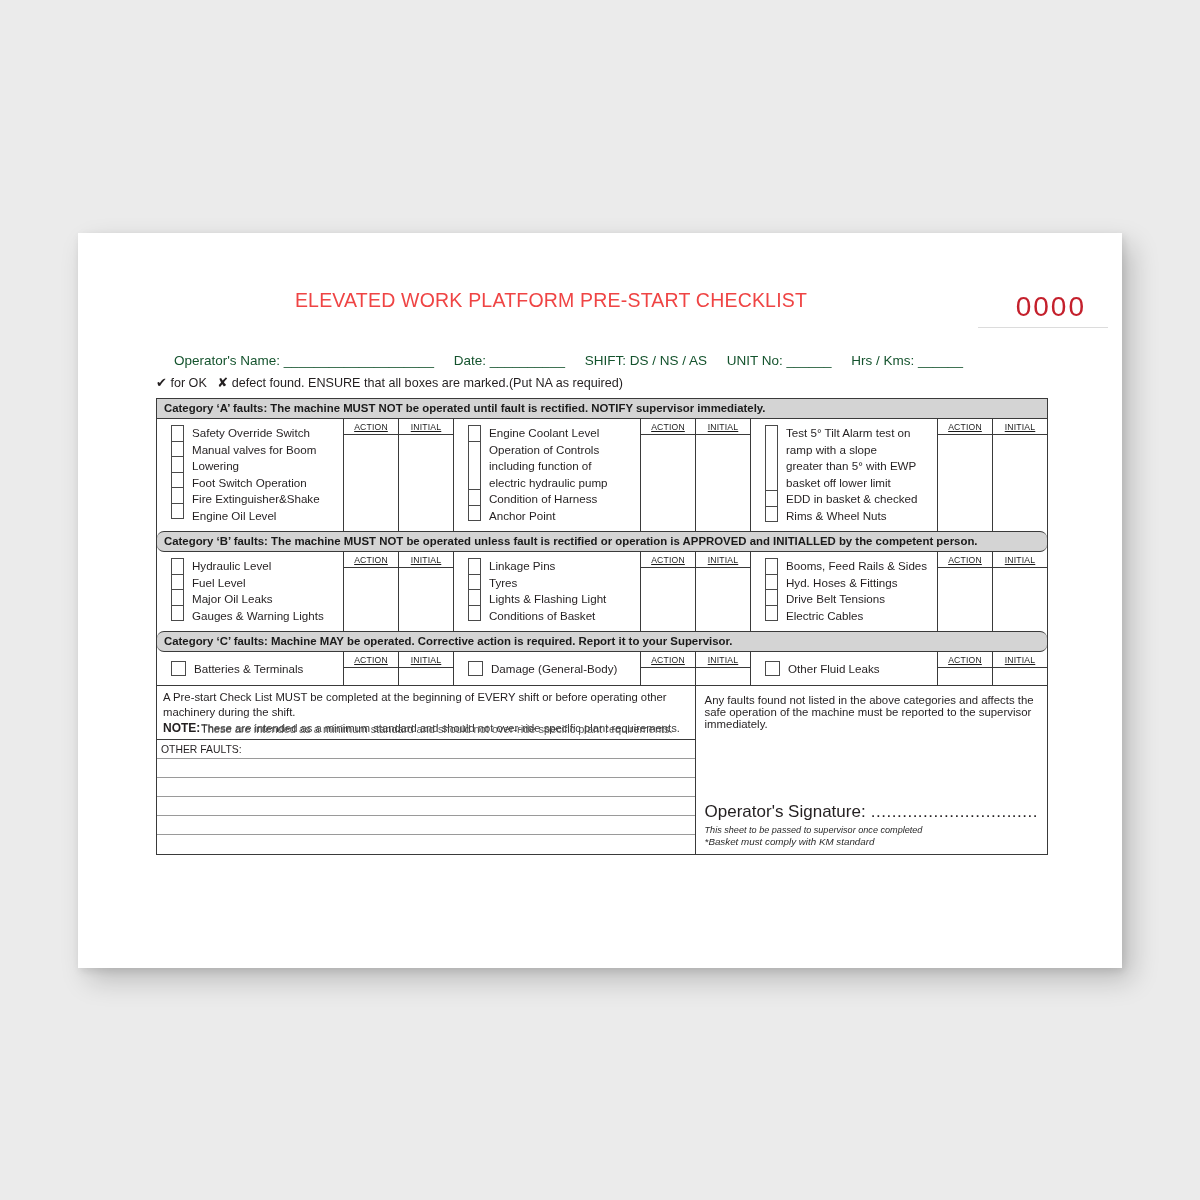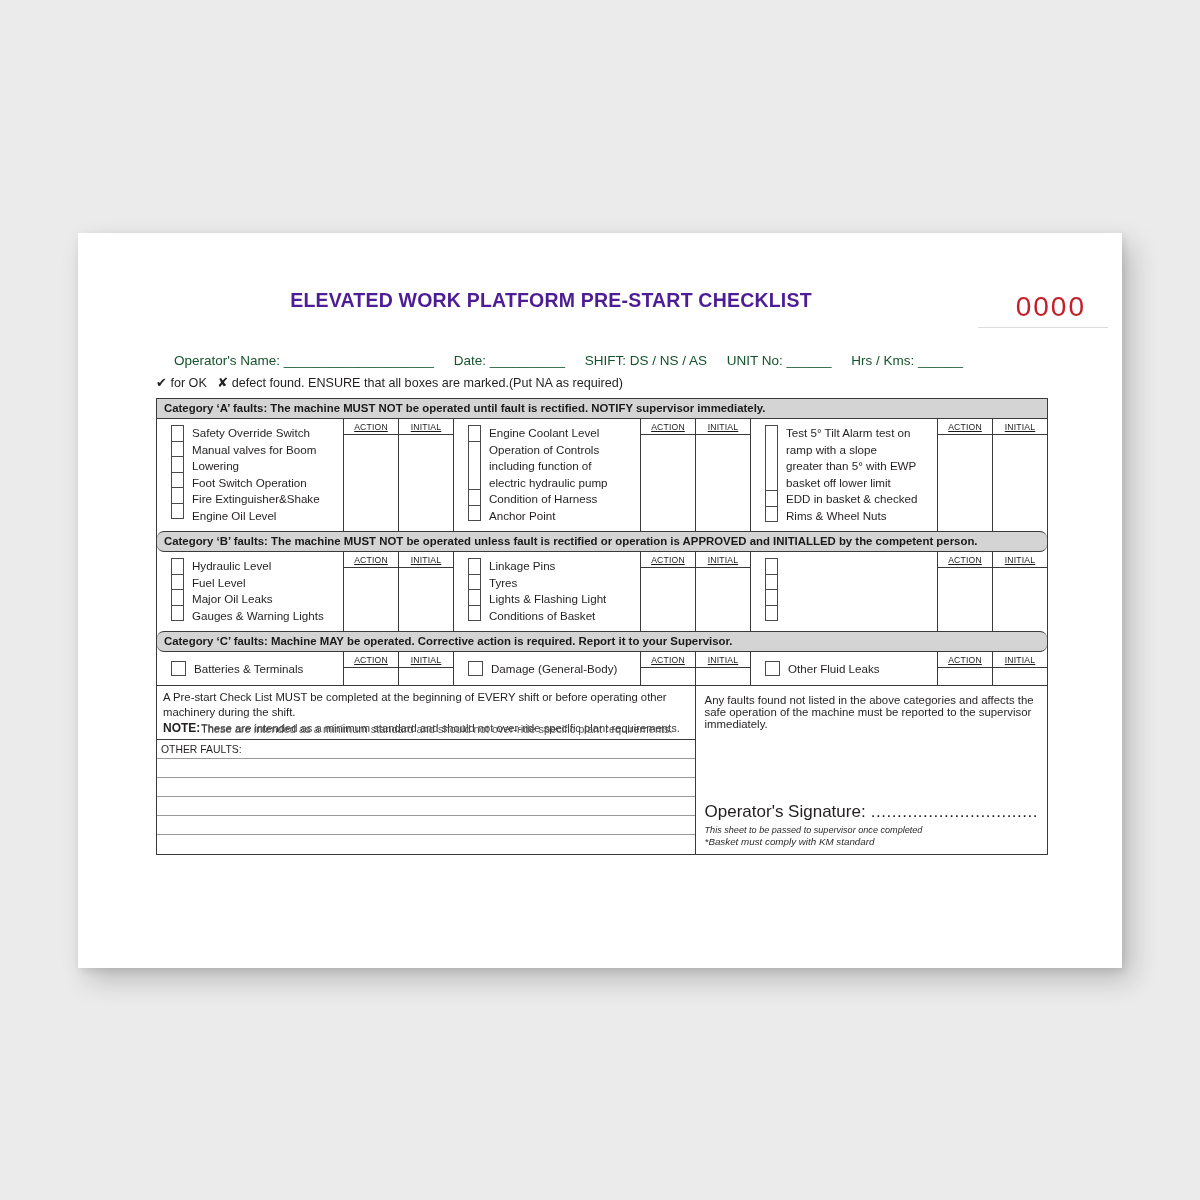--- a/index.html
+++ b/index.html
@@ -18,22 +18,22 @@
     width: 1044px; height: 735px;
     background: #ffffff;
     box-shadow: 10px 12px 26px rgba(0,0,0,0.20), 2px 3px 8px rgba(0,0,0,0.10);
   }
 
   
   .hdr { position: relative; height: 96px; }
   .title {
     position: absolute; left: 12px; right: 0; top: 56px;
     text-align: center;
-    font-size: 19.5px; font-weight: bold; letter-spacing: 0.2px;
-    color: #4c1d95;
+    font-size: 19.5px; font-weight: normal; letter-spacing: 0.2px;
+    color: #ef4444;
     padding-right: 110px;
   }
   .serial {
     position: absolute; right: 36px; top: 58px;
     font-size: 28px; color: #c4202c; letter-spacing: 2px;
     font-family: "Liberation Sans", sans-serif;
   }
   .serial-rule {
     position: absolute; right: 14px; top: 94px; width: 130px;
     height: 1px; background: #dcdcdc;
@@ -319,20 +319,26 @@
             </div>
           </div>
           <div class="blk">
             <div class="items">
               <div class="cbcol">
                 <div class="cb" style="height: 16.5px;"></div>
                 <div class="cb" style="height: 16.5px;"></div>
                 <div class="cb" style="height: 16.5px;"></div>
                 <div class="cb" style="height: 16.5px;"></div>
               </div>
+              <div class="labels">
+                <div class="lbl">Booms, Feed Rails &amp; Sides</div>
+                <div class="lbl">Hyd. Hoses &amp; Fittings</div>
+                <div class="lbl">Drive Belt Tensions</div>
+                <div class="lbl">Electric Cables</div>
+              </div>
             </div>
             <div class="ai">
               <div class="aicol">
                 <div class="aihead">ACTION</div>
                 <div class="aibody"></div>
               </div>
               <div class="aicol">
                 <div class="aihead">INITIAL</div>
                 <div class="aibody"></div>
               </div>

